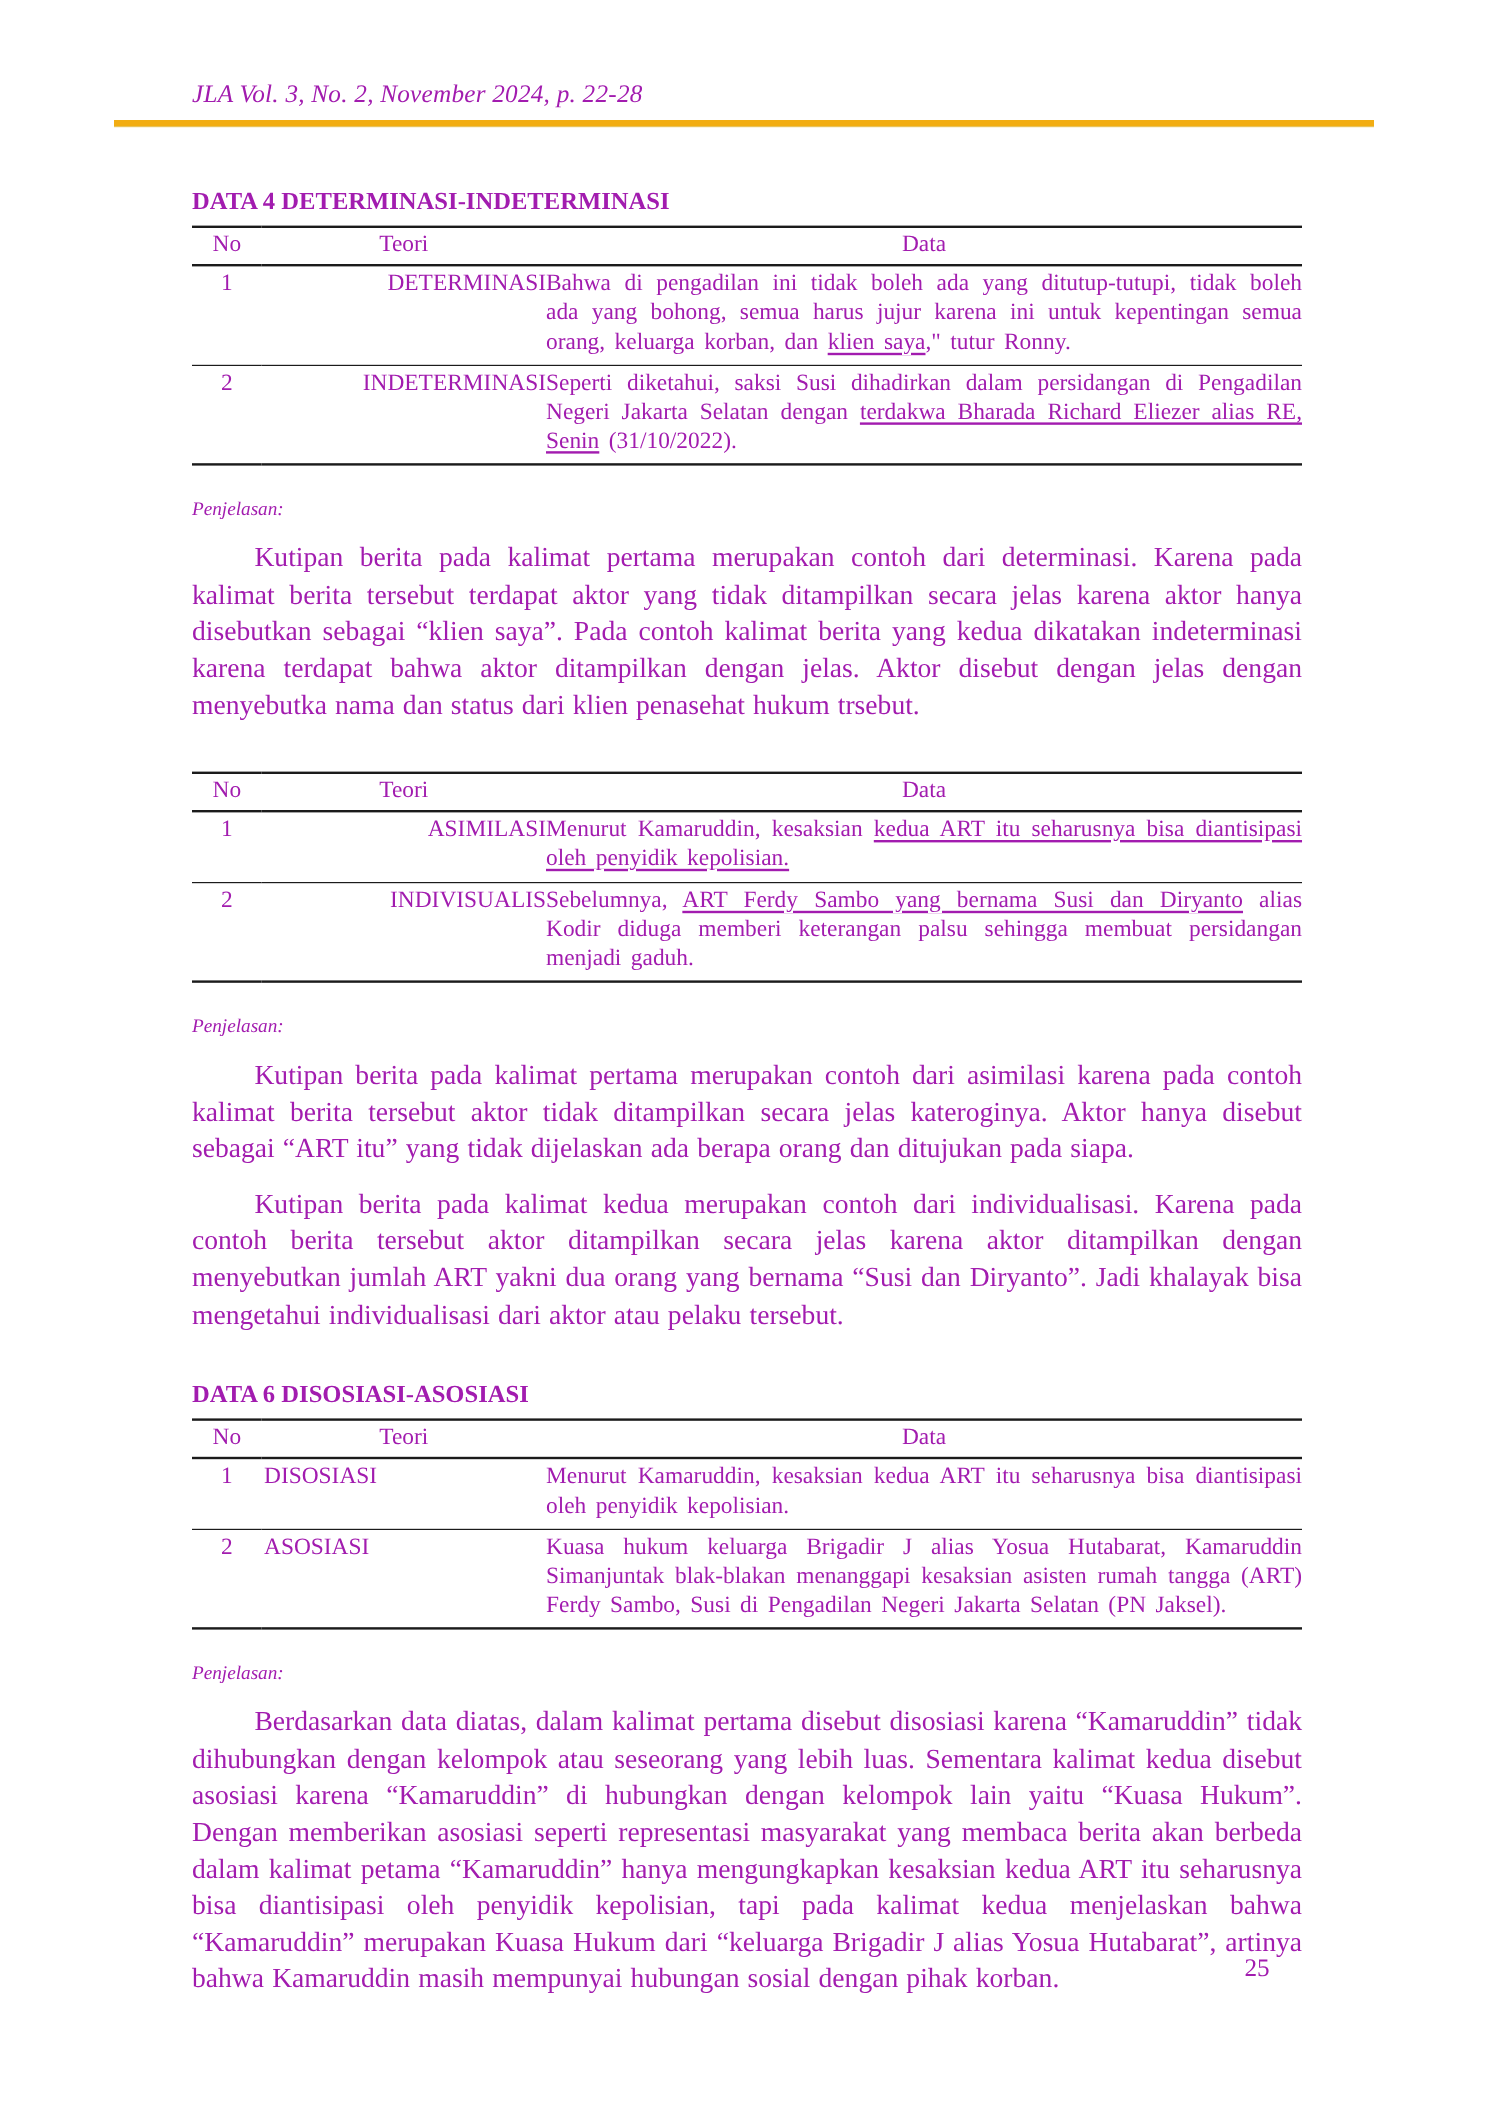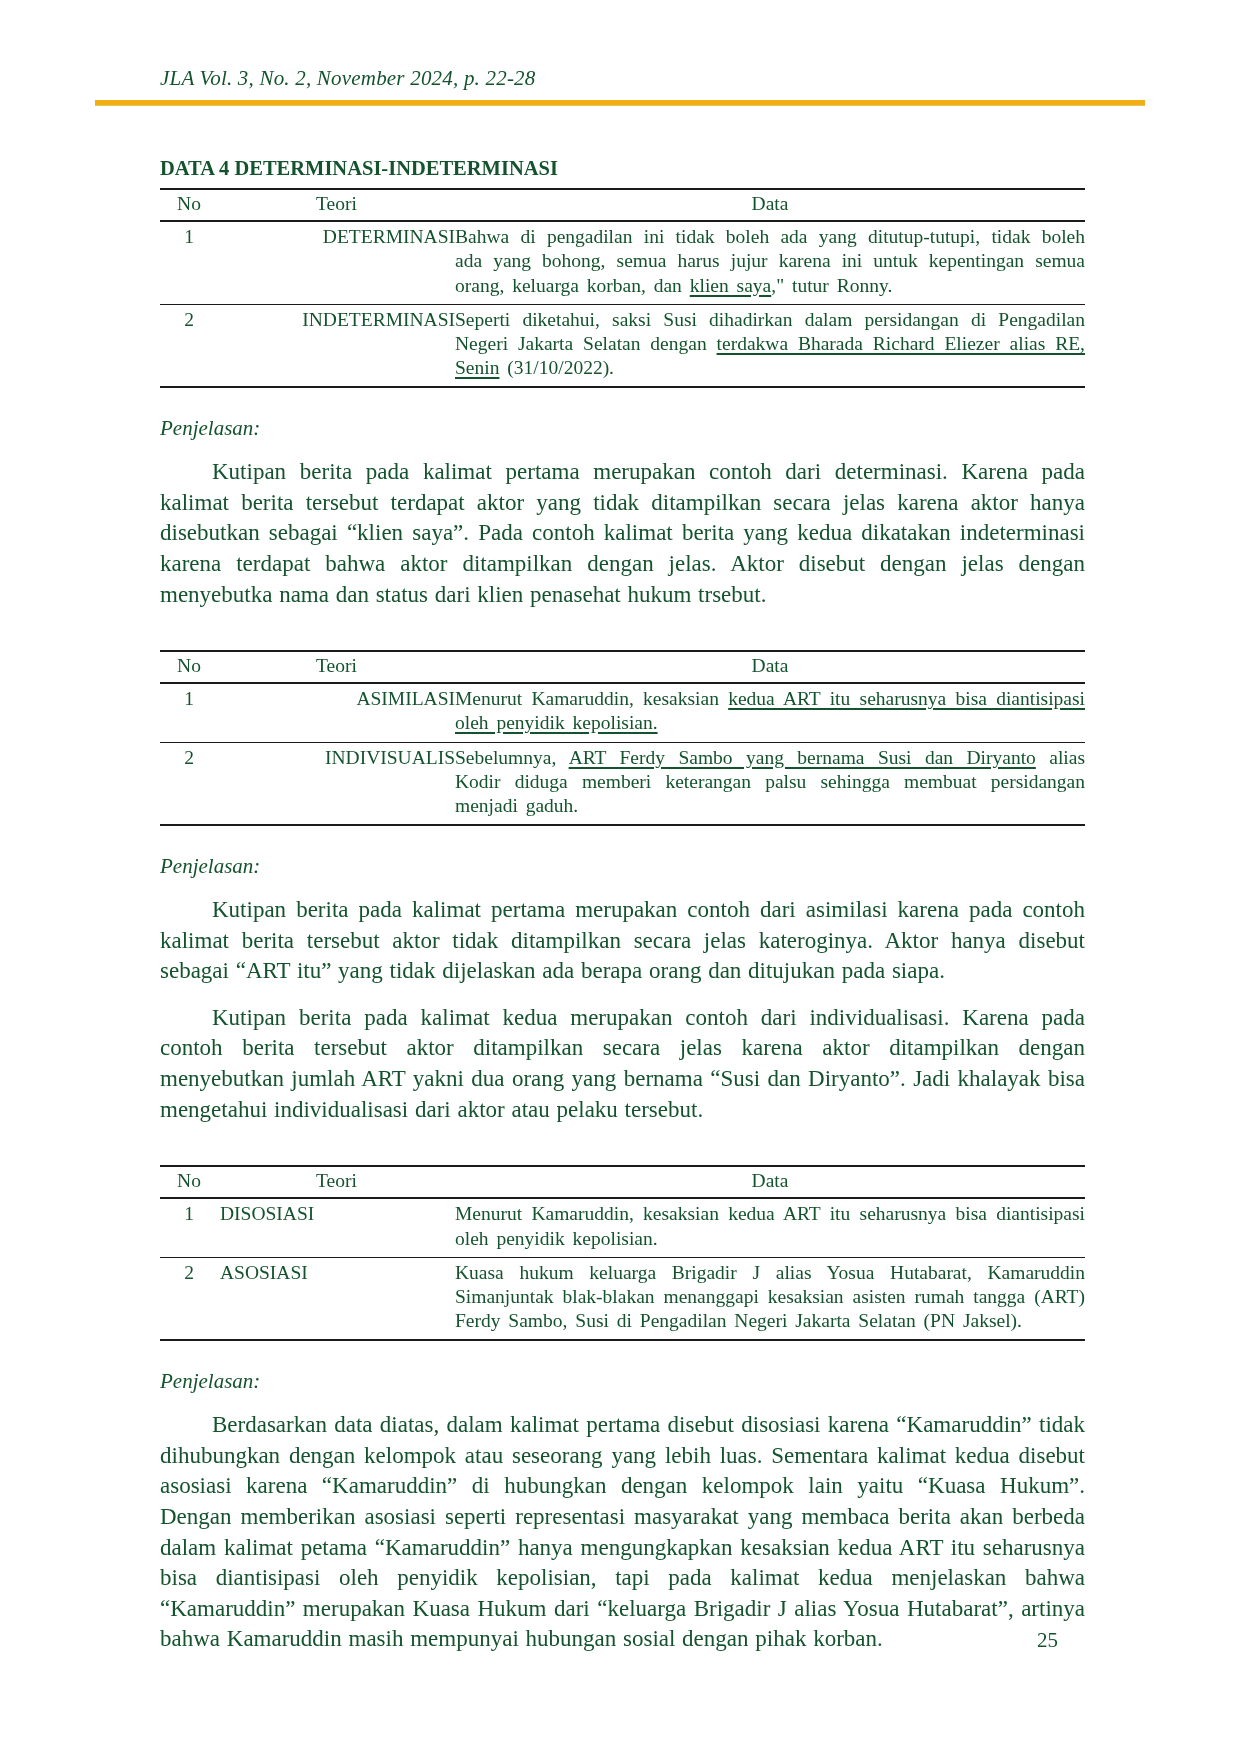--- a/index.html
+++ b/index.html
@@ -58,42 +58,42 @@
     word-spacing:3px;
     padding-right:2px;
   }
   td.cell-data .u {
     text-decoration:underline;
     text-decoration-thickness:1.5px;
     text-underline-offset:3px;
   }
   .penjelasan {
     font-style:italic;
-    font-size:21px;
+    font-size:16px;
     margin:28px 0 0 0;
   }
   .body-par {
     font-size:23px;
     line-height:1.33;
     text-align:justify;
     text-indent:52px;
     word-spacing:1px;
     margin:16px 0 0 0;
   }
   .body-par + .body-par { margin-top:16px; }
   .page-number {
     position:absolute;
     top:1628px; right:182px;
     font-size:21px;
   }
 </style>
 </head>
 <body>
 
-<div class="page" style="color: #14532d;">
+<div class="page" style="color: #a21caf;">
   <header>
     <div class="running-head">JLA Vol. 3, No. 2, November 2024, p. 22-28</div>
     <div class="gold-rule" style="background: rgb(242, 173, 18);"></div>
   </header>
 
   <main>
       <section class="data-section">
         <h3 class="tbl-title">DATA 4 DETERMINASI-INDETERMINASI</h3>
         <table class="data-table">
           <thead>
@@ -139,20 +139,21 @@
               <td class="cell-teori">INDIVISUALIS</td>
               <td class="cell-data"><span>Sebelumnya, </span><span class="u">ART Ferdy Sambo yang bernama Susi dan Diryanto</span><span> alias Kodir diduga memberi keterangan palsu sehingga membuat persidangan menjadi gaduh.</span></td>
             </tr>
           </tbody>
         </table>
         <p class="penjelasan">Penjelasan:</p>
         <p class="body-par">Kutipan berita pada kalimat pertama merupakan contoh dari asimilasi karena pada contoh kalimat berita tersebut aktor tidak ditampilkan secara jelas kateroginya. Aktor hanya disebut sebagai “ART itu” yang tidak dijelaskan ada berapa orang dan ditujukan pada siapa.</p>
         <p class="body-par">Kutipan berita pada kalimat kedua merupakan contoh dari individualisasi. Karena pada contoh berita tersebut aktor ditampilkan secara jelas karena aktor ditampilkan dengan menyebutkan jumlah ART yakni dua orang yang bernama “Susi dan Diryanto”. Jadi khalayak bisa mengetahui individualisasi dari aktor atau pelaku tersebut.</p>
       </section>
       <section class="data-section">
+        <h3 class="tbl-title">DATA 6 DISOSIASI-ASOSIASI</h3>
         <table class="data-table teori-left">
           <thead>
             <tr>
               <th class="col-no">No</th>
               <th class="col-teori">Teori</th>
               <th class="col-data">Data</th>
             </tr>
           </thead>
           <tbody>
             <tr>

